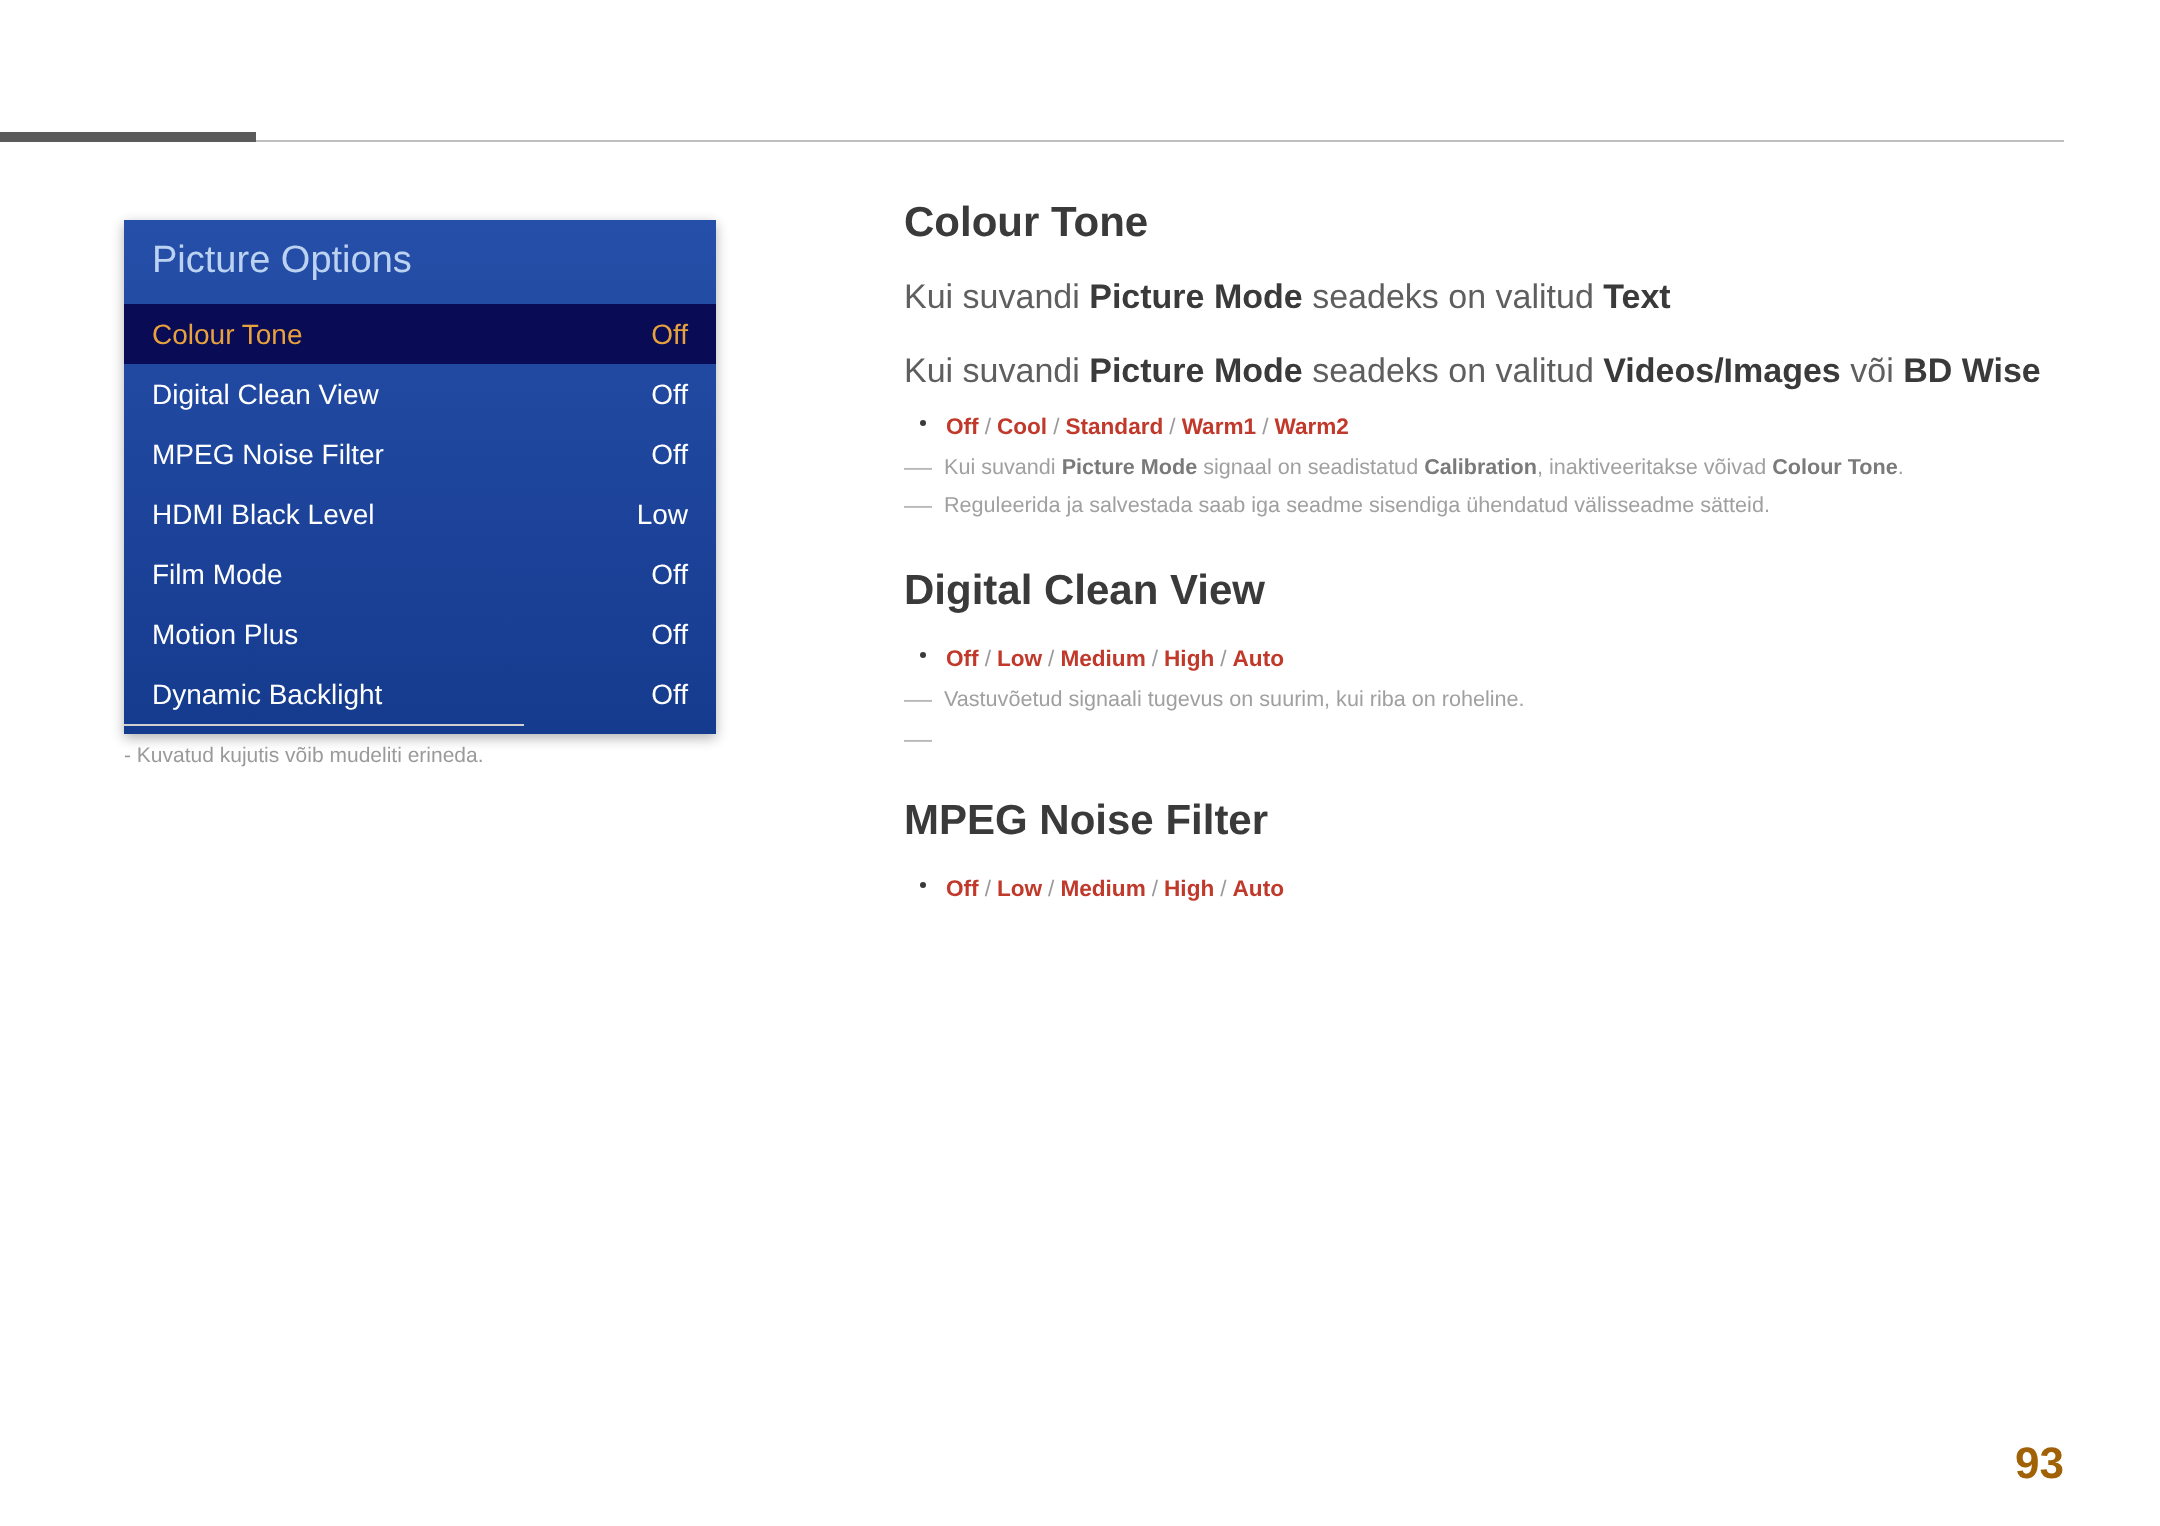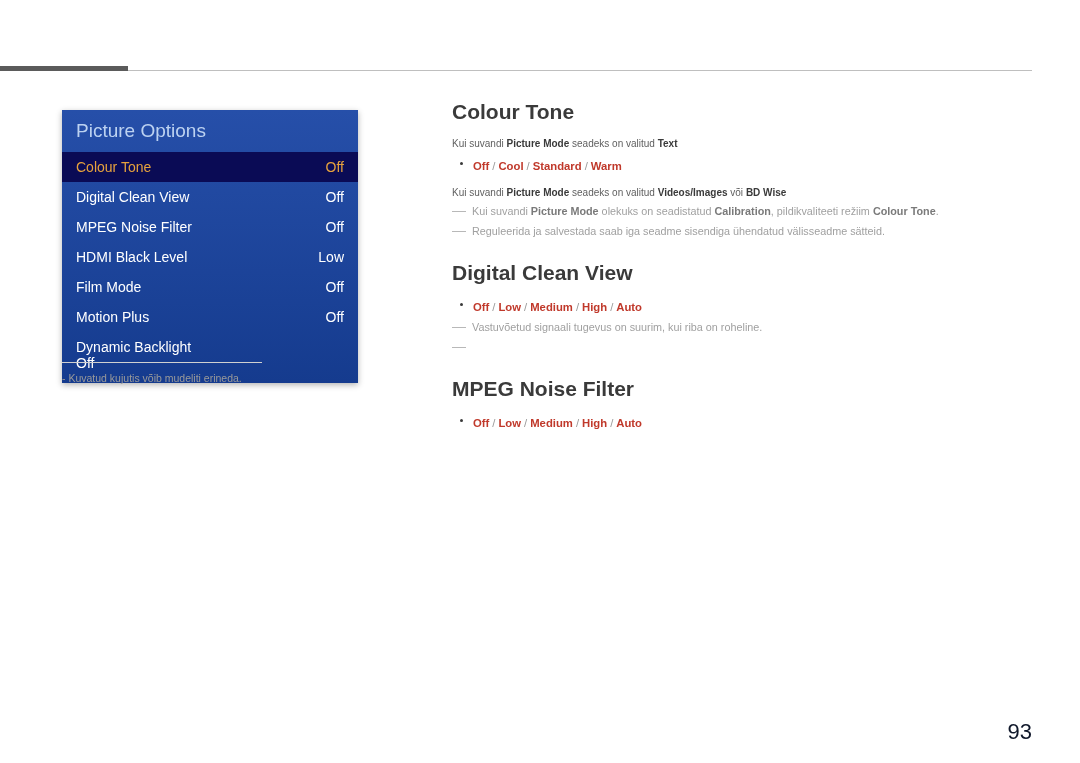--- a/index.html
+++ b/index.html
@@ -47,21 +47,21 @@
     display: flex;
     justify-content: space-between;
     padding: 7px 14px 7px 14px;
     font-size: 14px;
   }
   .menu-item.selected {
     background: #0a0b55;
     color: #e7a23d;
     font-weight: 500;
   }
-  .menu-card .menu-item:last-child { padding-bottom: 12px; flex-direction: column; }
+  .menu-card .menu-item:last-child { padding-bottom: 12px; }
   .footnote-rule {
     position: absolute;
     left: 62px;
     top: 362px;
     width: 200px;
     height: 1px;
     background: #d0d0d0;
   }
   .footnote {
     position: absolute;
@@ -78,21 +78,21 @@
   }
   .section-title {
     font-size: 21px;
     font-weight: 700;
     color: #3a3a3a;
     margin-bottom: 12px;
     margin-top: 22px;
   }
   .section-title.first { margin-top: 0; }
   .para {
-    font-size: 10px;
+    font-size: 17px;
     color: #5f5f5f;
     line-height: 1.55;
     margin-top: 11px;
   }
   .bullet-row {
     display: flex;
     align-items: flex-start;
     margin: 4px 0 4px 8px;
   }
   .bullet-dot {
@@ -117,22 +117,22 @@
   .note-text {
     font-size: 10.8px;
     color: #a0a0a0;
     line-height: 1.55;
   }
   .page-num {
     position: absolute;
     right: 48px;
     bottom: 18px;
     font-size: 22px;
-    color: #0f172a;
-    font-weight: 400;
+    color: #a16207;
+    font-weight: 700;
   }
 </style>
 </head>
 <body>
 
 <div class="top-bar"></div>
 <div class="top-rule"></div>
 
 <div class="menu-card">
   <div class="menu-title">Picture Options</div>
@@ -172,35 +172,35 @@
   <span>Kuvatud kujutis võib mudeliti erineda.</span>
 </div>
 
 <div class="content">
 
   <div class="section-title first">Colour Tone</div>
 
   <div class="para">
     <span>Kui suvandi </span><span class="bold-dark">Picture Mode</span><span> seadeks on valitud </span><span class="bold-dark">Text</span>
   </div>
+
+  <div class="para">
+    <span>Kui suvandi </span><span class="bold-dark">Picture Mode</span><span> seadeks on valitud </span><span class="bold-dark">Videos/Images</span><span> või </span><span class="bold-dark">BD Wise</span>
+  </div>
   <div class="bullet-row">
     <div class="bullet-dot"></div>
     <div>
-      <span class="opt">Off</span><span class="sep">/</span><span class="opt">Cool</span><span class="sep">/</span><span class="opt">Standard</span><span class="sep">/</span><span class="opt">Warm</span>
-    </div>
-  </div>
-
-  <div class="para">
-    <span>Kui suvandi </span><span class="bold-dark">Picture Mode</span><span> seadeks on valitud </span><span class="bold-dark">Videos/Images</span><span> või </span><span class="bold-dark">BD Wise</span>
+      <span class="opt">Off</span><span class="sep">/</span><span class="opt">Cool</span><span class="sep">/</span><span class="opt">Standard</span><span class="sep">/</span><span class="opt">Warm1</span><span class="sep">/</span><span class="opt">Warm2</span>
+    </div>
   </div>
 
   <div class="note-row">
     <div class="note-dash">―</div>
     <div class="note-text">
-      <span>Kui suvandi </span><span class="bold-dark" style="color:#7a7a7a">Picture Mode</span><span> olekuks on seadistatud </span><span class="bold-dark" style="color:#7a7a7a">Calibration</span><span>, pildikvaliteeti režiim </span><span class="bold-dark" style="color:#7a7a7a">Colour Tone</span><span>.</span>
+      <span>Kui suvandi </span><span class="bold-dark" style="color:#7a7a7a">Picture Mode</span><span> signaal on seadistatud </span><span class="bold-dark" style="color:#7a7a7a">Calibration</span><span>, inaktiveeritakse võivad </span><span class="bold-dark" style="color:#7a7a7a">Colour Tone</span><span>.</span>
     </div>
   </div>
   <div class="note-row">
     <div class="note-dash">―</div>
     <div class="note-text">Reguleerida ja salvestada saab iga seadme sisendiga ühendatud välisseadme sätteid.</div>
   </div>
 
   <div class="section-title">Digital Clean View</div>
   <div class="bullet-row">
     <div class="bullet-dot"></div>

